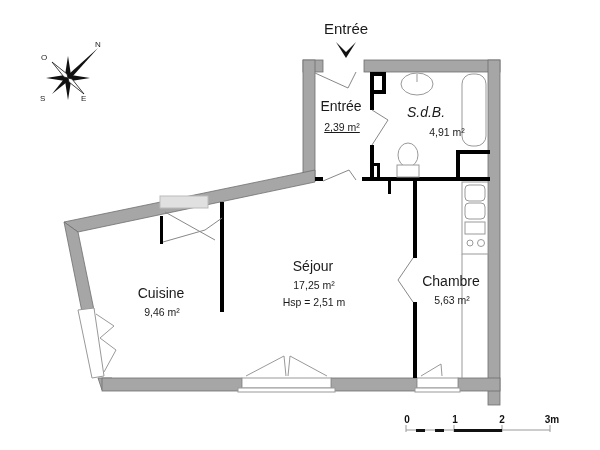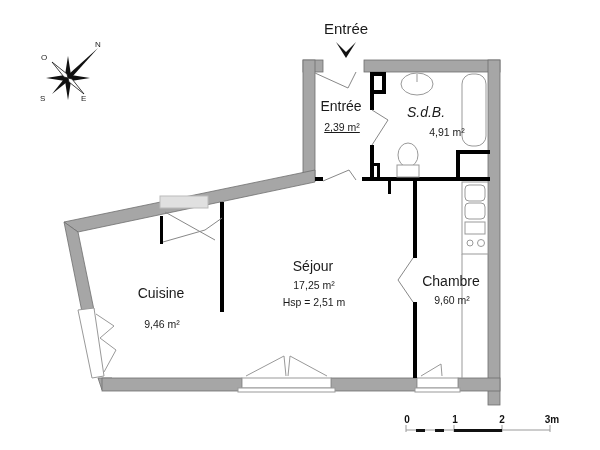--- a/index.html
+++ b/index.html
@@ -137,21 +137,21 @@
 <div class="lbl room-area" style="left:342px;top:121px;text-decoration:underline;">2,39 m²</div>
 
 <div class="lbl room-name" style="left:426px;top:104px;font-style:italic;">S.d.B.</div>
 <div class="lbl room-area" style="left:427px;top:126px;margin-left:20px;">4,91 m²</div>
 
 <div class="lbl room-name" style="left:313px;top:258px;">Séjour</div>
 <div class="lbl room-area" style="left:314px;top:279px;">17,25 m²</div>
 <div class="lbl room-area" style="left:314px;top:296px;">Hsp = 2,51 m</div>
 
 <div class="lbl room-name" style="left:161px;top:285px;">Cuisine</div>
-<div class="lbl room-area" style="left:162px;top:318px;">9,46 m²</div>
+<div class="lbl room-area" style="left:162px;top:306px;">9,46 m²</div>
 
 <div class="lbl room-name" style="left:451px;top:273px;">Chambre</div>
-<div class="lbl room-area" style="left:452px;top:294px;">9,60 m²</div>
+<div class="lbl room-area" style="left:452px;top:294px;">5,63 m²</div>
 
 <span class="scale-lbl" style="left:407px;top:414px;">0</span>
 <span class="scale-lbl" style="left:455px;top:414px;">1</span>
 <span class="scale-lbl" style="left:502px;top:414px;">2</span>
 <span class="scale-lbl" style="left:552px;top:414px;">3m</span>
 
 </body></html>

